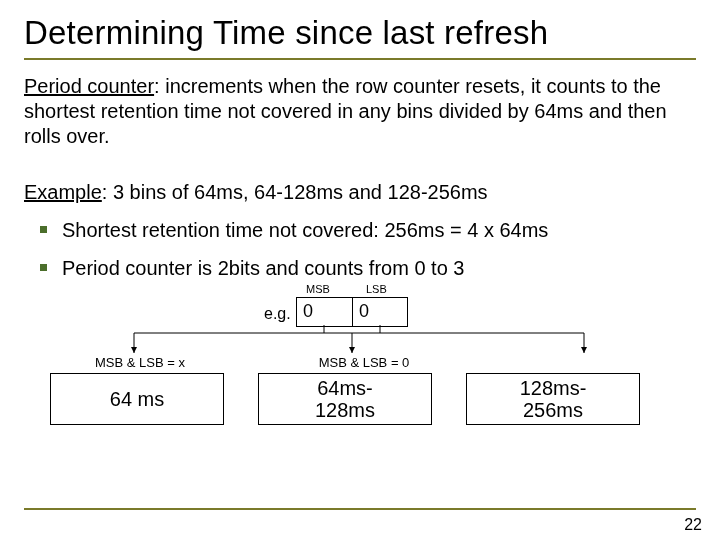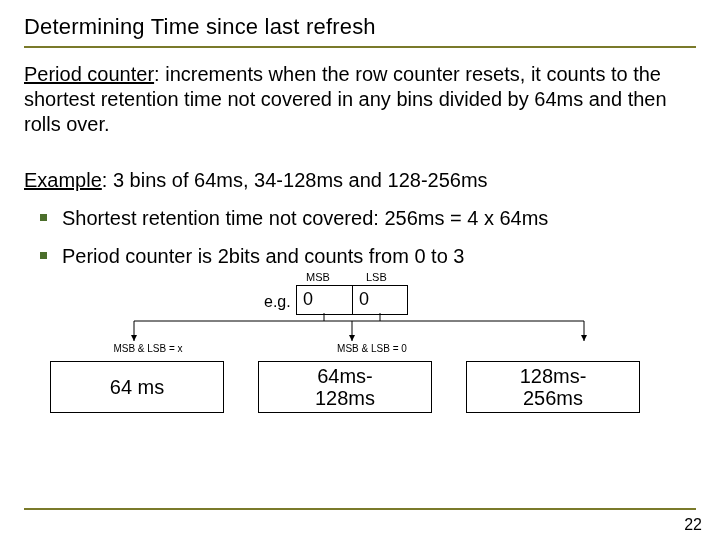--- a/index.html
+++ b/index.html
@@ -9,21 +9,21 @@
     background: #fff;
     font-family: Arial, Helvetica, sans-serif;
     color: #000;
     position: relative;
     overflow: hidden;
   }
   .slide {
     padding: 14px 24px 0 24px;
   }
   .title {
-    font-size: 22px;
+    font-size: 33px;
     font-weight: 400;
     letter-spacing: 0.2px;
     margin-bottom: 6px;
   }
   .title-rule {
     border: 0;
     border-top: 2px solid #7a7a2a;
     margin-bottom: 14px;
   }
   .para {
@@ -73,23 +73,23 @@
     line-height: 26px;
   }
   .bit + .bit { border-left: 1.5px solid #000; }
   svg.arrows {
     position: absolute;
     top: 42px; left: 0;
     width: 672px; height: 40px;
   }
   .cond-row {
     position: absolute;
-    top: 72px; left: 12px; width: 672px;
+    top: 72px; left: 4px; width: 672px;
     display: flex;
-    font-size: 10px;
+    font-size: 13px;
     align-items: flex-end;
   }
   .cond-row > div { text-align: center; }
   .c1 { width: 224px; }
   .c2 { width: 224px; }
   .c3 { width: 224px; }
   .bins {
     position: absolute;
     top: 90px; left: 26px;
     display: flex;
@@ -125,21 +125,21 @@
 
 <div class="slide">
   <h1 class="title">Determining Time since last refresh</h1>
   <hr class="title-rule">
 
   <p class="para">
     <span class="label">Period counter</span><span>: increments when the row counter resets, it counts to the shortest retention time not covered in any bins divided by 64ms and then rolls over.</span>
   </p>
 
   <div class="example-block">
-    <span class="label">Example</span><span>: 3 bins of 64ms, 34-128ms and 128-256ms</span>
+    <span class="label">Example</span><span>: 3 bins of 64ms, 64-128ms and 128-256ms</span>
     <ul class="bullets">
       <li>Shortest retention time not covered: 256ms = 4 x 64ms</li>
       <li>Period counter is 2bits and counts from 0 to 3</li>
     </ul>
   </div>
 
   <div class="diagram">
     <div class="msb-label">MSB</div>
     <div class="lsb-label">LSB</div>
     <div class="eg">e.g.</div>

